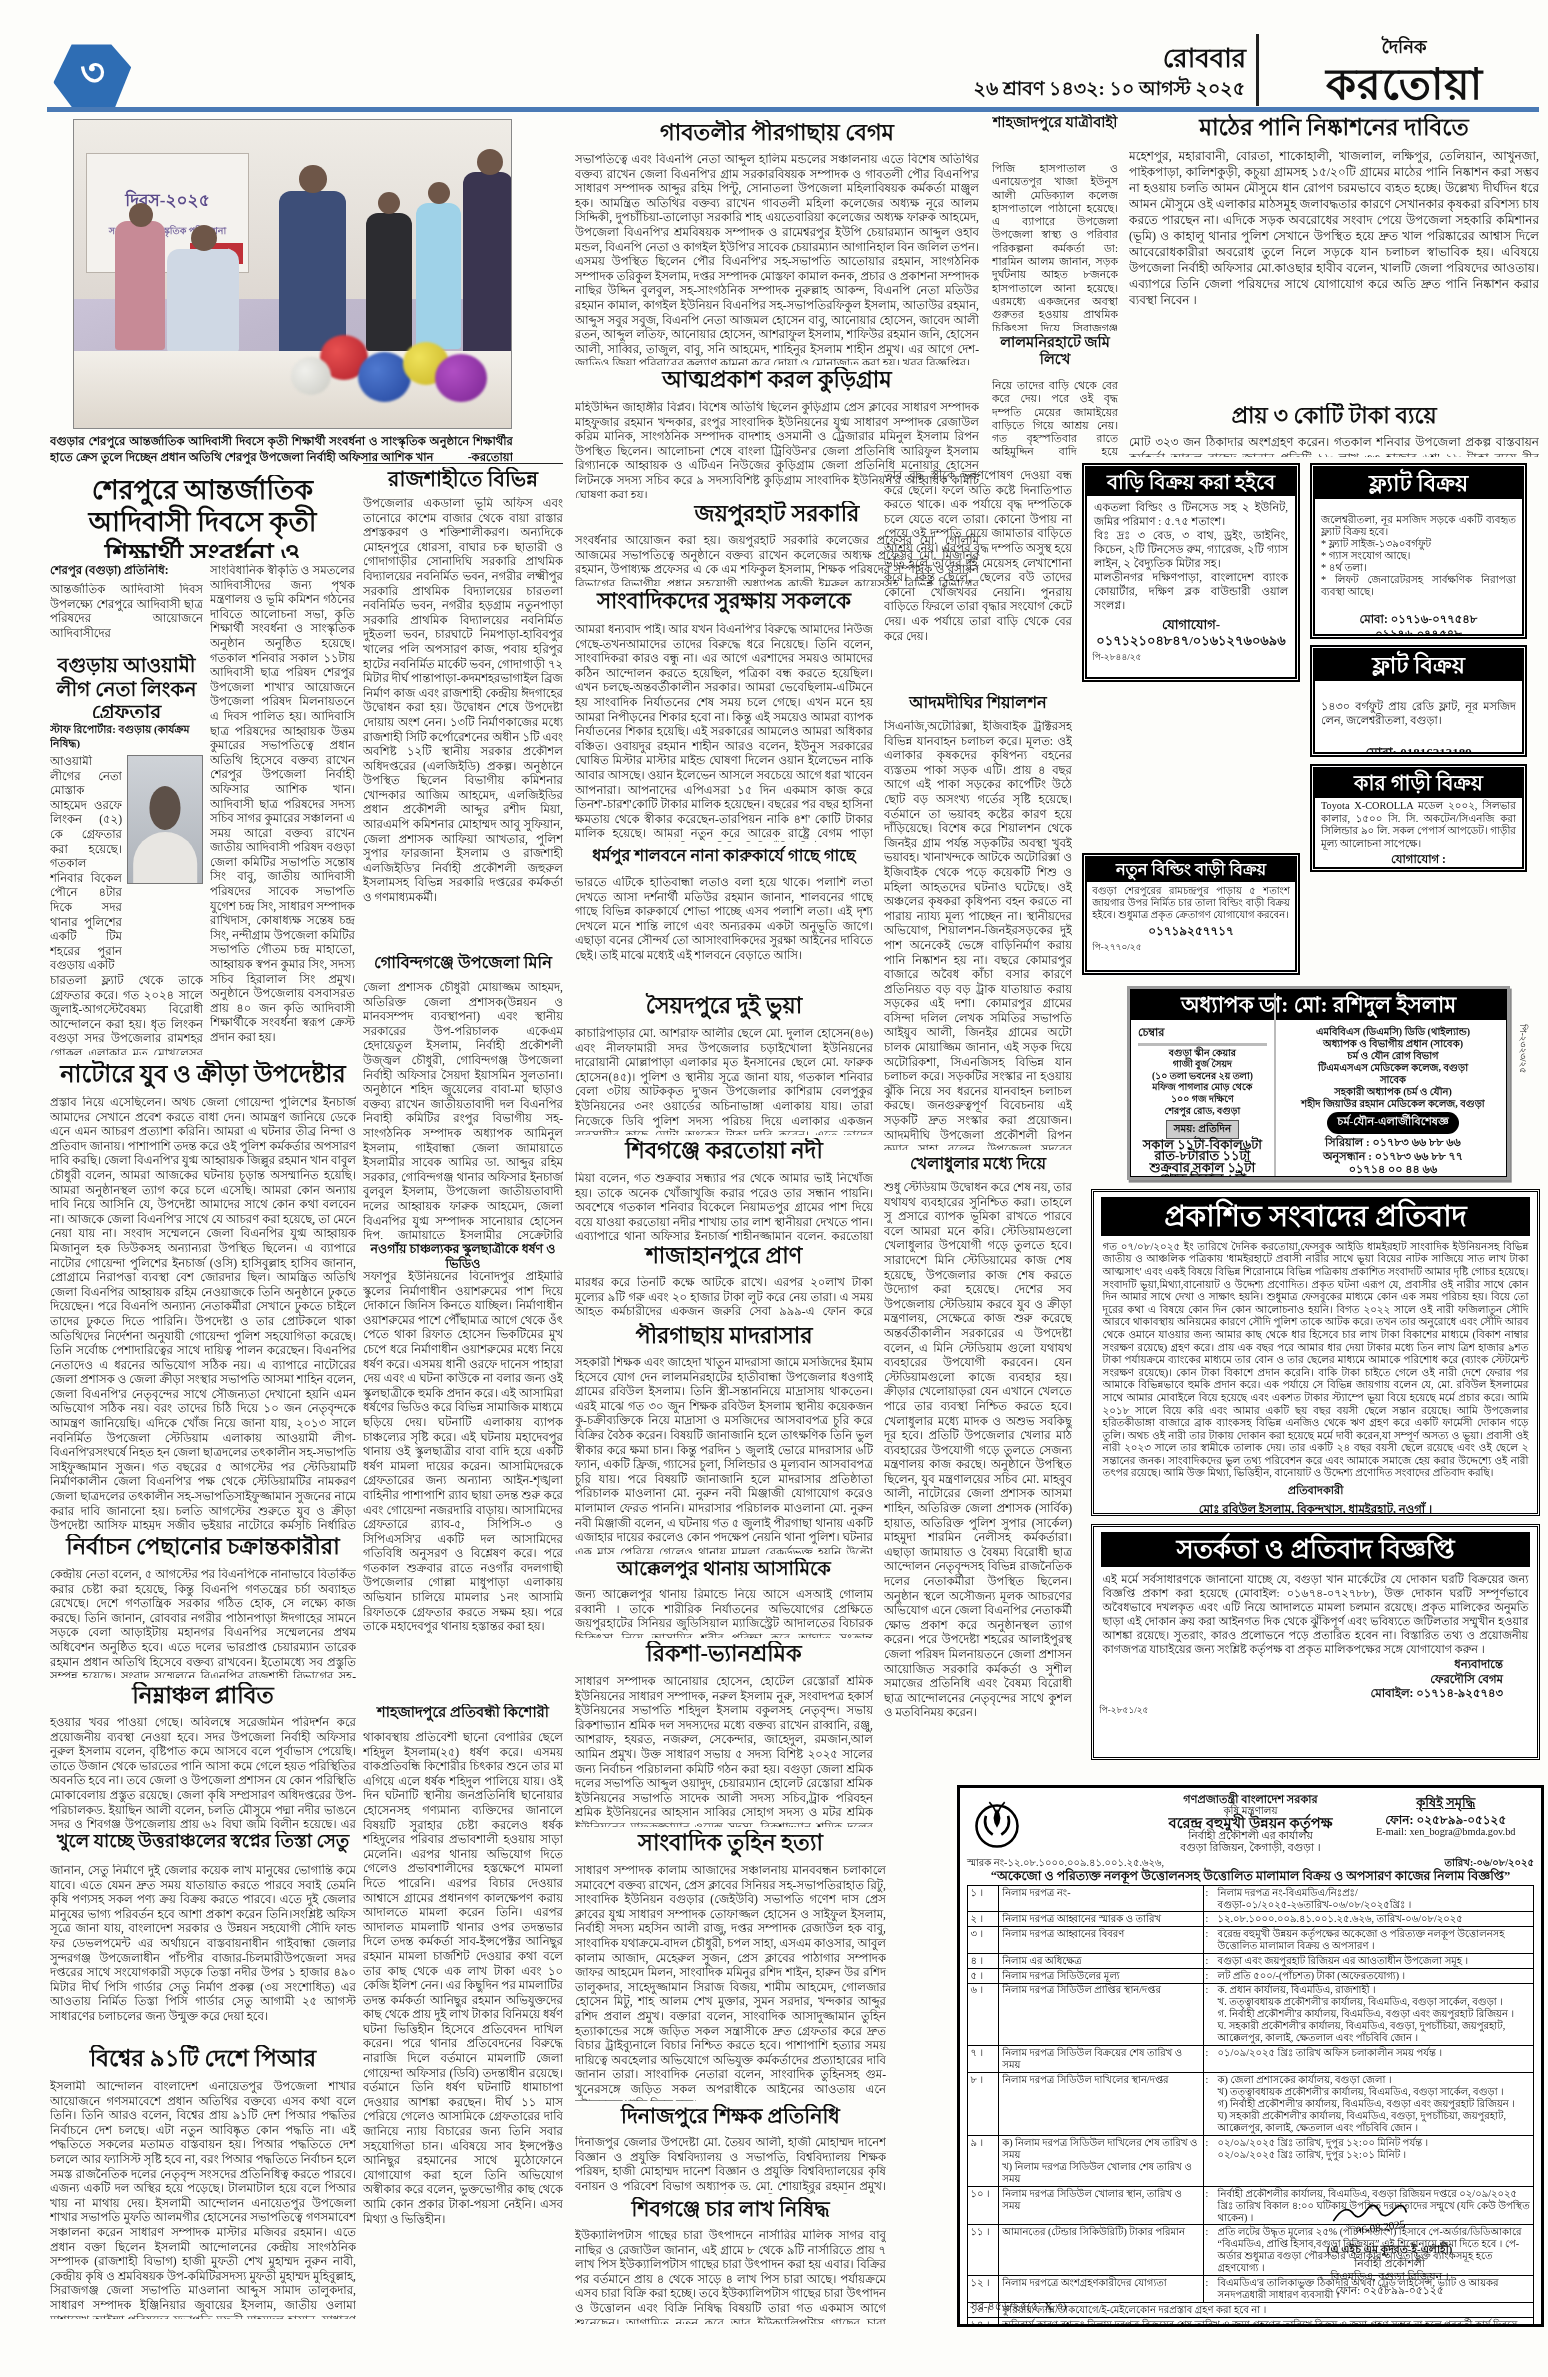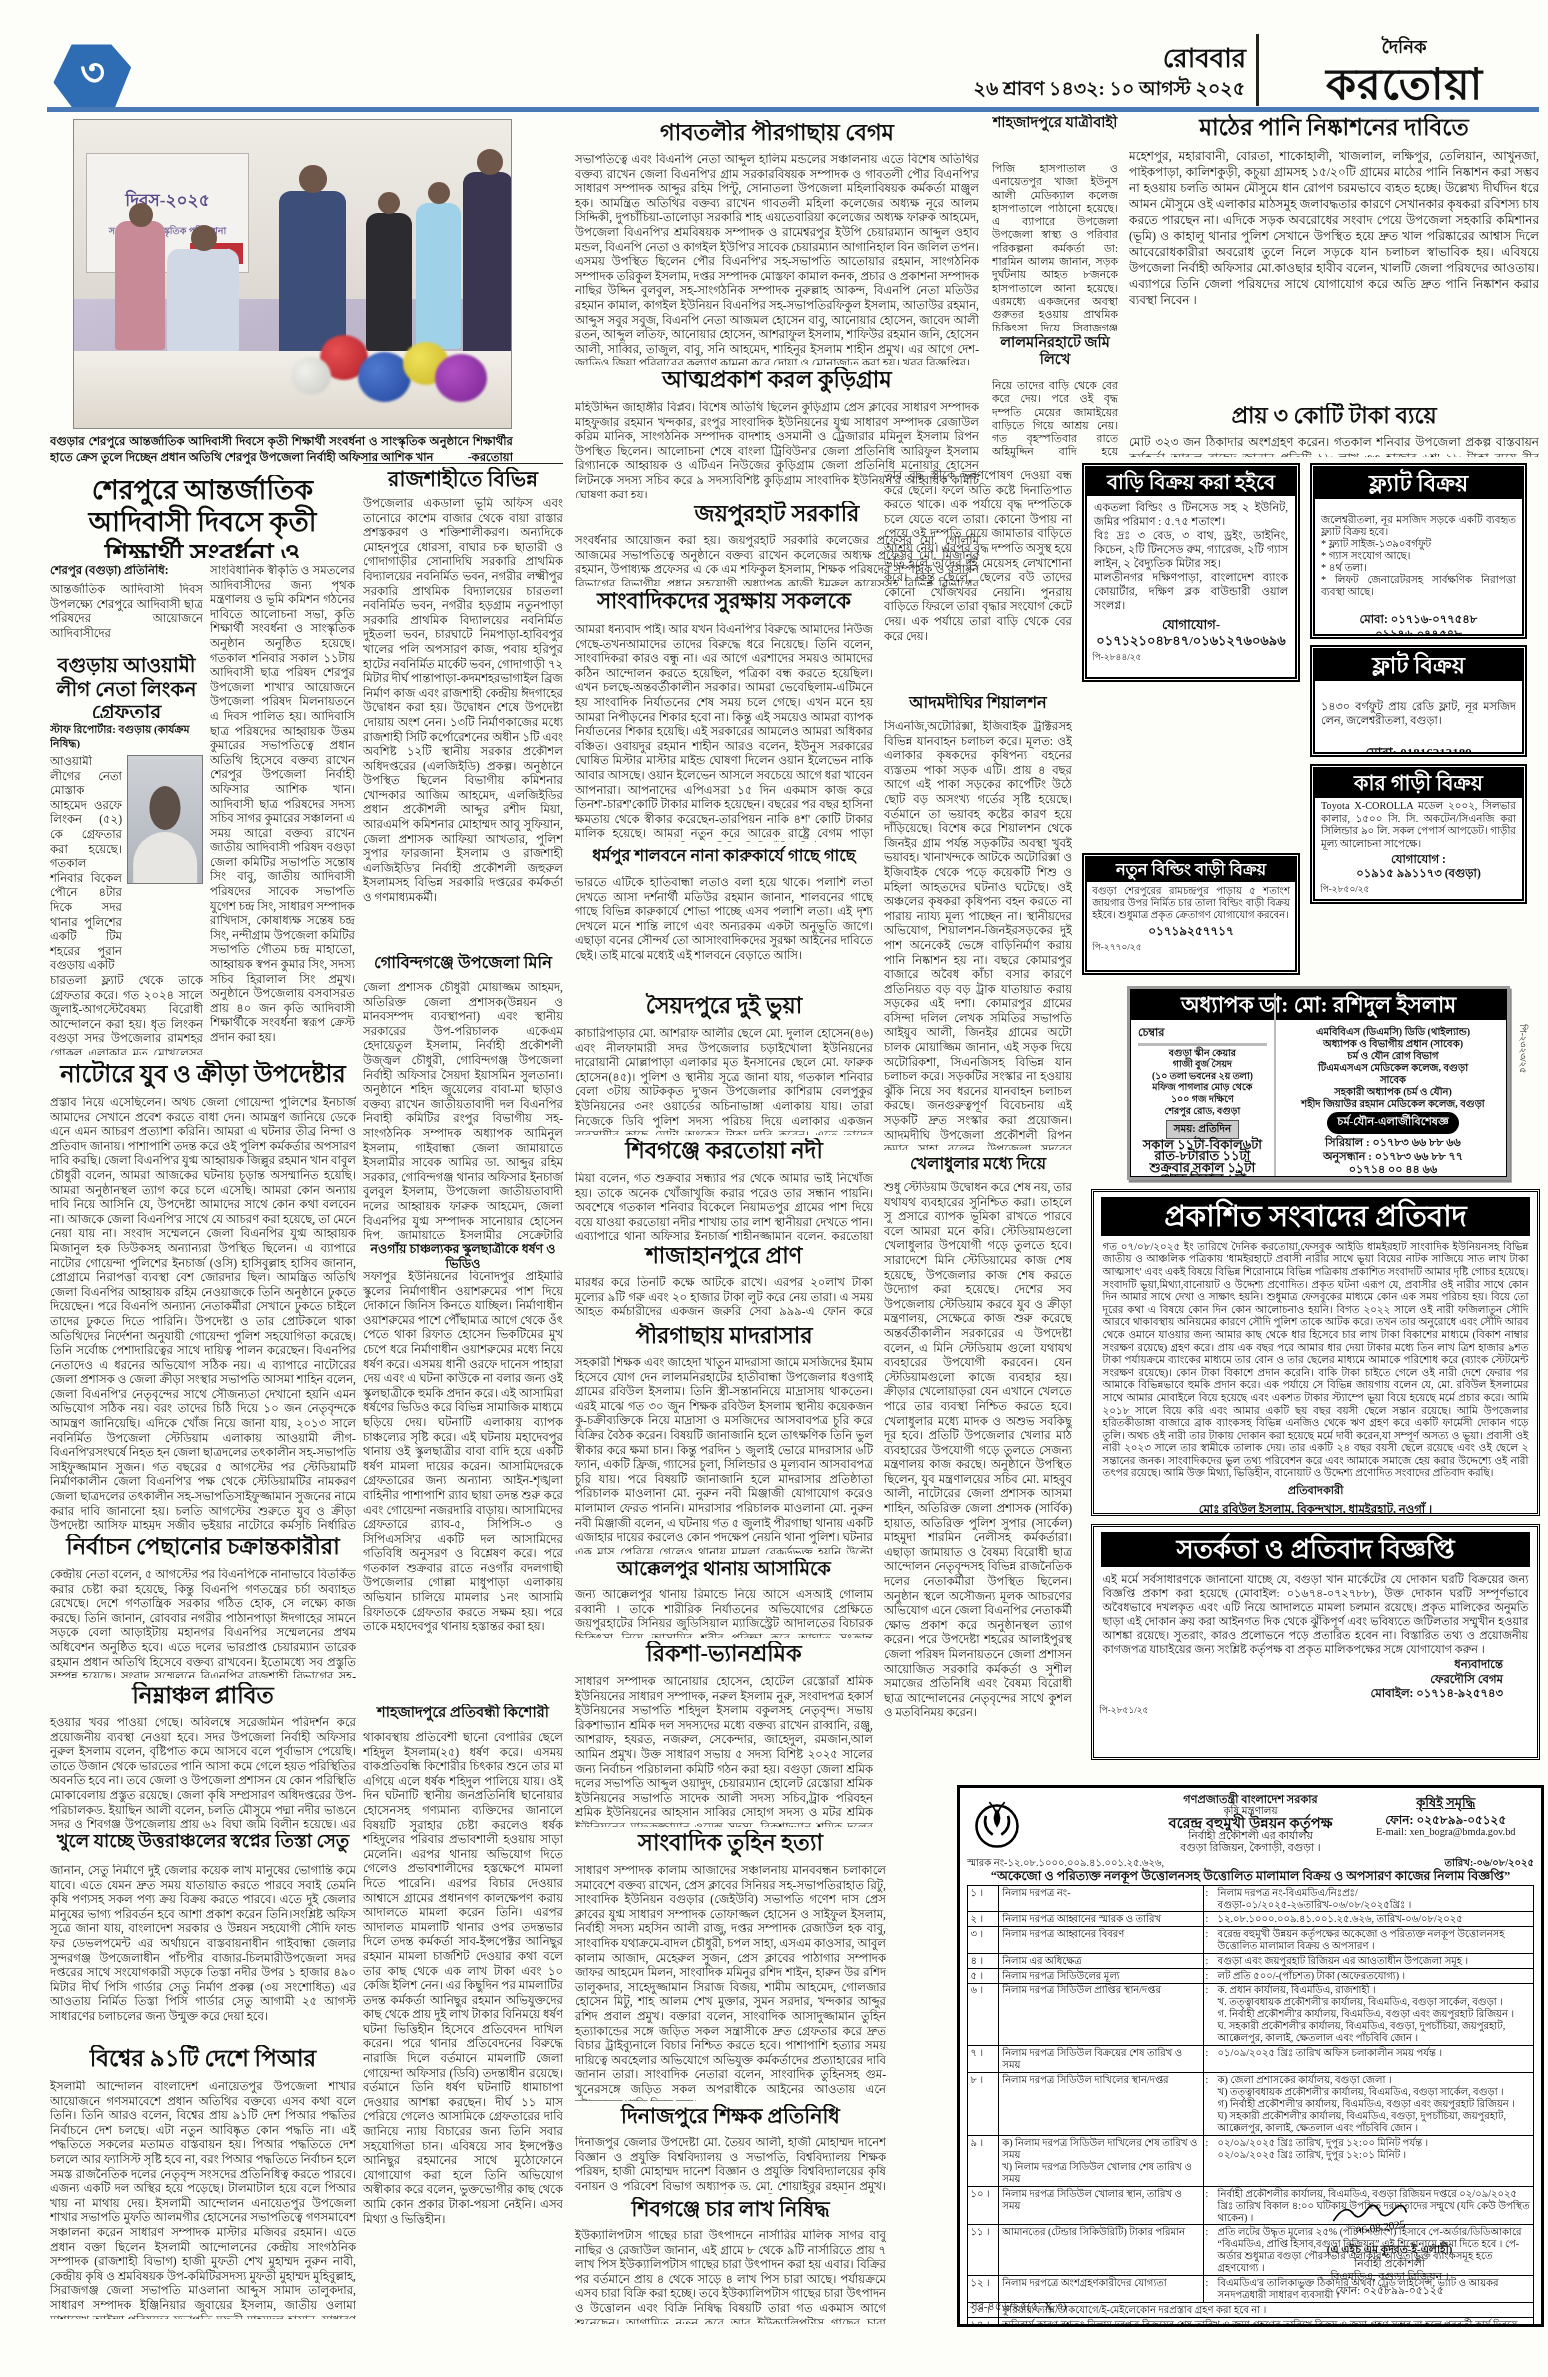--- a/index.html
+++ b/index.html
@@ -233,21 +233,21 @@
   </div>
 
   <div class="adbox" style="left:1310px;top:645px;width:217px;height:112px">
     <div class="adhead" style="font-size:22.4px">ফ্লাট বিক্রয়</div>
     <div class="adbody" style="padding:18px 6px">১৪৩০ বর্গফুট প্রায় রেডি ফ্লাট, নূর মসজিদ লেন, জলেশ্বরীতলা, বগুড়া।</div>
     <div class="adcenter" style="font-size:13px">মোবা: 01816213189
 01556334653</div>
     <div class="adref">পি-২৮৪১/২৫</div>
   </div>
 
-  <div class="adbox" style="left:1310px;top:764px;width:217px;height:140px">
+  <div class="adbox" style="left:1310px;top:764px;width:217px;height:108px">
     <div class="adhead" style="font-size:20.6px">কার গাড়ী বিক্রয়</div>
     <div class="adbody" style="font-size:10.3px;line-height:12.5px;padding:2.6px 6px">Toyota X-COROLLA মডেল ২০০২, সিলভার কালার, ১৫০০ সি. সি. অকটেন/সিএনজি করা সিলিন্ডার ৯০ লি. সকল পেপার্স আপডেট। গাড়ীর মূল্য আলোচনা সাপেক্ষে।</div>
     <div class="adcenter" style="font-size:11.6px;line-height:13.8px">যোগাযোগ :
 ০১৯১৫ ৯৯১১৭৩ (বগুড়া)</div>
     <div class="adref">পি-২৮৫০/২৫</div>
   </div>
 
   <div class="docwrap" style="left:1127px;top:986px;width:383px;height:194px">
     <div class="docin">
       <div class="adhead" style="font-size:21.5px">অধ্যাপক ডা: মো: রশিদুল ইসলাম</div>

